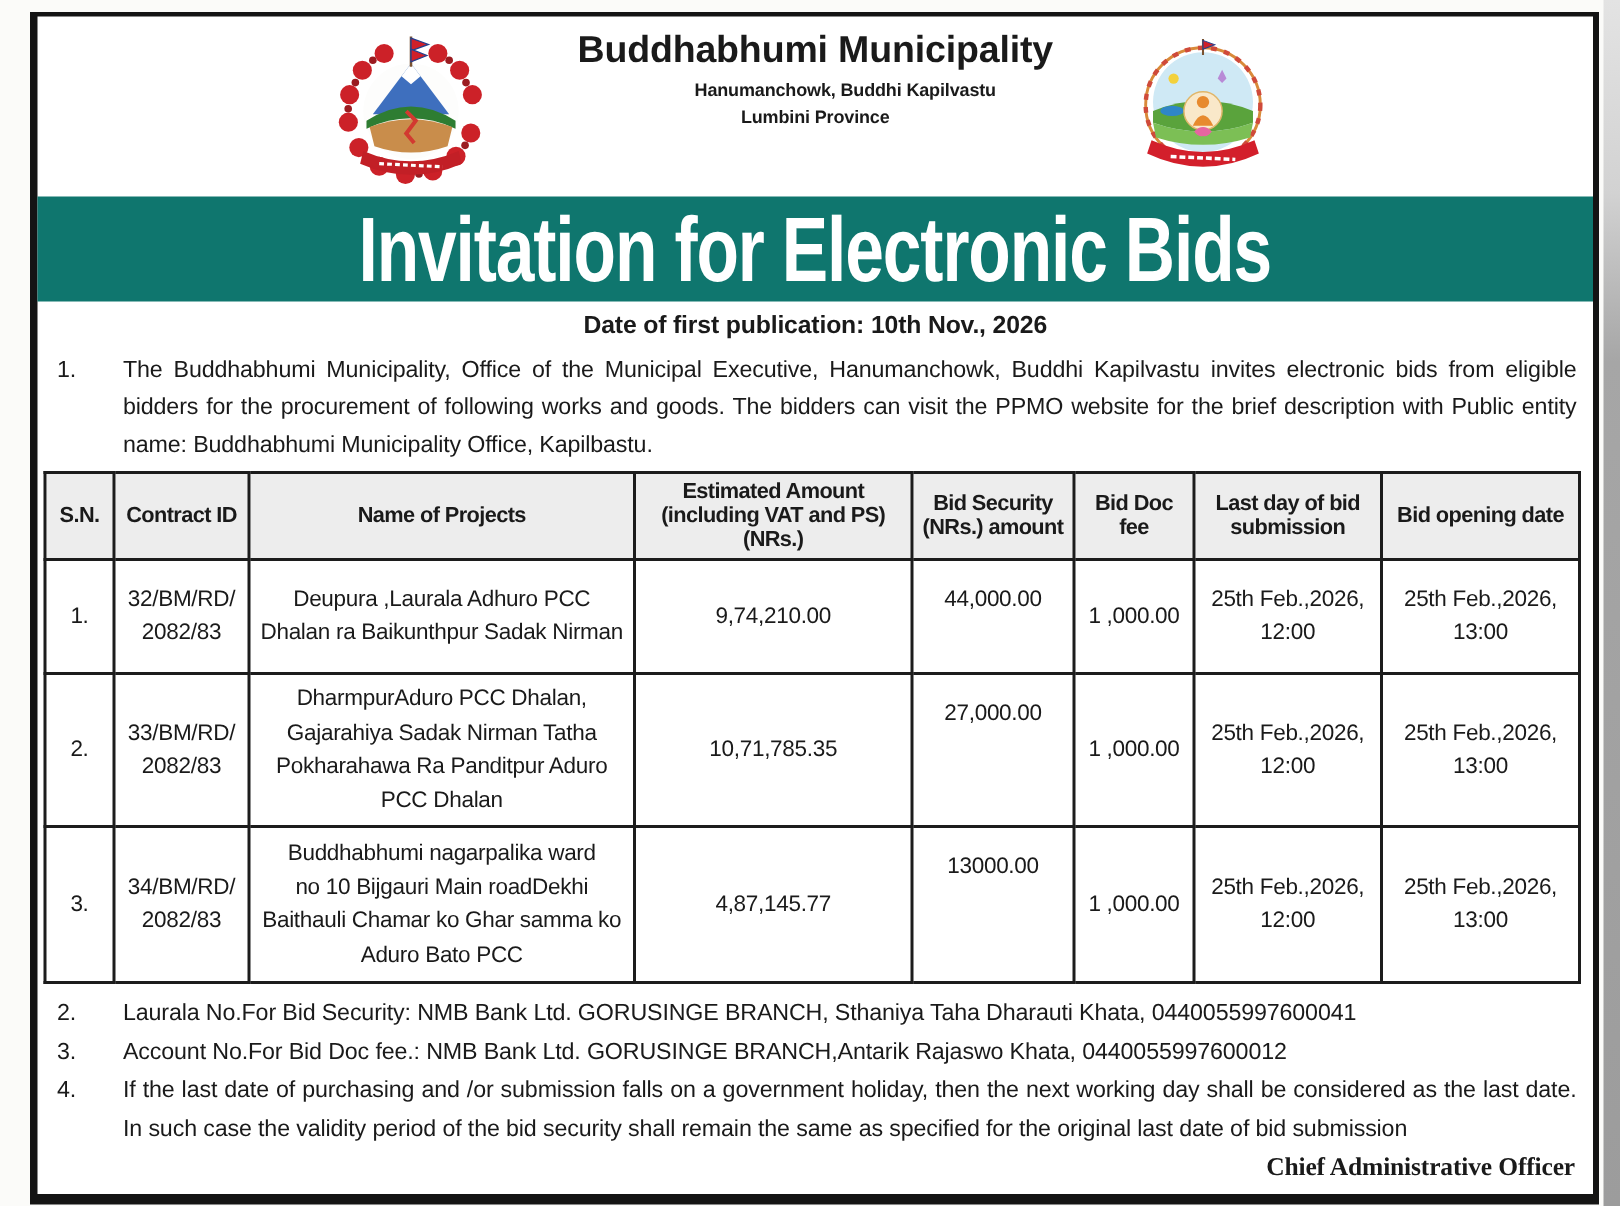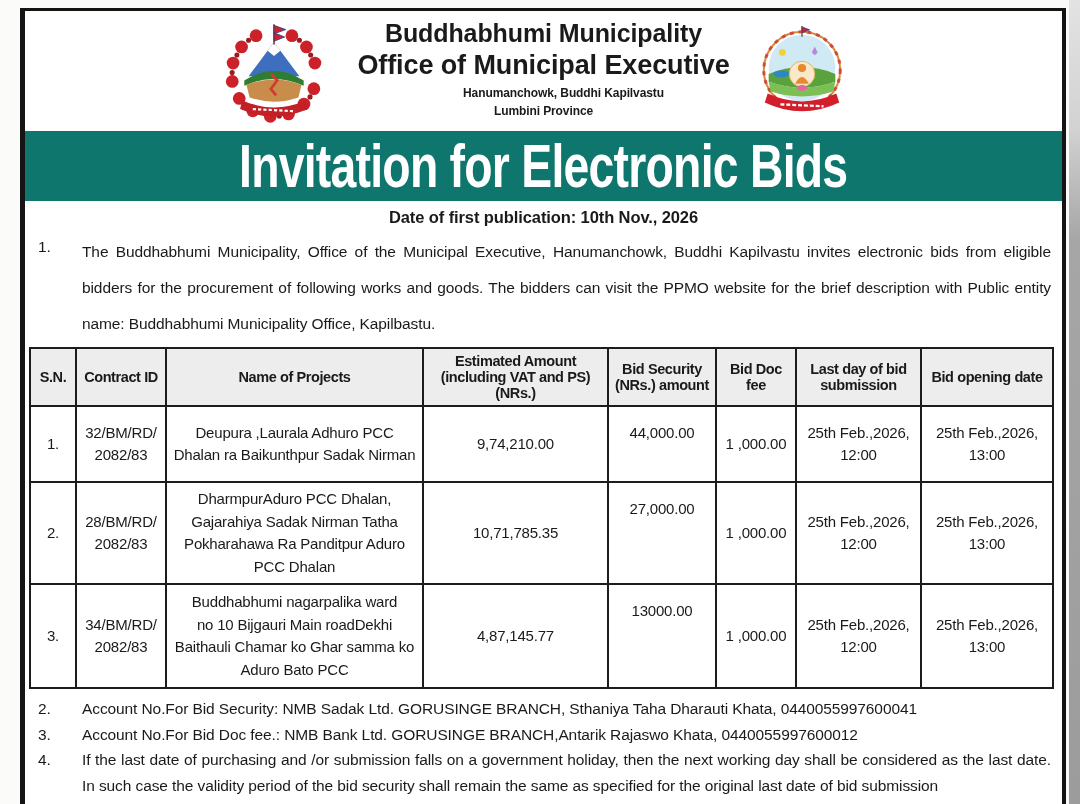--- a/index.html
+++ b/index.html
@@ -30,21 +30,21 @@
   
   .banner { height:70px; background:#0f766e; display:flex; align-items:center; justify-content:center; overflow:hidden; }
   .banner-text {
     color:#ffffff; font-weight:bold; font-size:61px; line-height:1;
     transform:scaleX(0.76); letter-spacing:-1px; white-space:nowrap;
   }
   
   .dateline { text-align:center; font-weight:bold; font-size:16.5px; margin-top:7px; }
   .numbered { display:flex; margin:7px 11px 0 13px; }
   .num   { flex:0 0 44px; font-size:15.5px; line-height:25px; }
-  .ntext { flex:1; font-size:15.5px; line-height:36px; }
+  .ntext { flex:1; font-size:15.5px; line-height:25px; }
   .just  { text-align:justify; }
   
   table.bid-table { border-collapse:collapse; table-layout:fixed; margin:5px 0 0 4px; }
   .bid-table th, .bid-table td { border:2px solid #1c1c1c; overflow:hidden; }
   .bid-table th {
     background:#ededed; font-weight:bold; font-size:14.5px; letter-spacing:-0.4px;
     text-align:center; vertical-align:middle; white-space:pre-line; padding:2px 1px; height:52px;
   }
   .bid-table td {
     font-size:15px; text-align:center; vertical-align:middle;
@@ -101,21 +101,20 @@
       <path d="M47,52 L53,58 L47,66 L52,72" stroke="#d23a30" stroke-width="2.5" fill="none"></path>
       <line x1="50" y1="5" x2="50" y2="24" stroke="#7a5230" stroke-width="1.6"></line>
       <polygon points="50,6 61,10 50,14" fill="#d0202a" stroke="#23408e" stroke-width="0.8"></polygon>
       <polygon points="50,13 60,17 50,21" fill="#d0202a" stroke="#23408e" stroke-width="0.8"></polygon>
       <path d="M20,77 Q50,90 80,77 L82,85 Q50,99 18,85 Z" fill="#c21f26"></path>
       <line x1="30" y1="85" x2="70" y2="87" stroke="#ffffff" stroke-width="2" stroke-dasharray="3,2"></line>
     </svg>
 
     <div class="titles">
       <div class="t1">Buddhabhumi Municipality</div>
-      <div class="t2">Office of Municipal Executive</div>
       <div class="t3">Hanumanchowk, Buddhi Kapilvastu</div>
       <div class="t4">Lumbini Province</div>
     </div>
 
     <svg class="logo-right" viewBox="0 0 100 100" aria-hidden="true">
       <circle cx="50" cy="48" r="39" fill="#ffffff" stroke="#d98a3a" stroke-width="2"></circle>
       <circle cx="50" cy="48" r="39" fill="none" stroke="#cf4a3a" stroke-width="3" stroke-dasharray="4,5"></circle>
       <circle cx="50" cy="46" r="34" fill="#cfe9f5"></circle>
       <path d="M16,52 Q50,38 84,52 L84,60 Q50,72 16,60 Z" fill="#5aa33c"></path>
       <path d="M16,60 Q50,72 84,60 L82,70 Q50,80 18,70 Z" fill="#7cbf55"></path>
@@ -181,21 +180,21 @@
         <td>9,74,210.00</td>
         <td class="va-top">44,000.00</td>
         <td>1 ,000.00</td>
         <td>25th Feb.,2026,
 12:00</td>
         <td>25th Feb.,2026,
 13:00</td>
       </tr>
       <tr class="r2">
         <td>2.</td>
-        <td>28/BM/RD/
+        <td>33/BM/RD/
 2082/83</td>
         <td>DharmpurAduro PCC Dhalan,
 Gajarahiya Sadak Nirman Tatha
 Pokharahawa Ra Panditpur Aduro
 PCC Dhalan</td>
         <td>10,71,785.35</td>
         <td class="va-top">27,000.00</td>
         <td>1 ,000.00</td>
         <td>25th Feb.,2026,
 12:00</td>
@@ -217,21 +216,21 @@
 12:00</td>
         <td>25th Feb.,2026,
 13:00</td>
       </tr>
     </tbody>
   </table>
 
   <div class="notes">
     <div class="note">
       <span class="num">2.</span>
-      <span class="ntext">Account No.For Bid Security: NMB Sadak Ltd. GORUSINGE BRANCH, Sthaniya Taha Dharauti Khata, 0440055997600041</span>
+      <span class="ntext">Laurala No.For Bid Security: NMB Bank Ltd. GORUSINGE BRANCH, Sthaniya Taha Dharauti Khata, 0440055997600041</span>
     </div>
     <div class="note">
       <span class="num">3.</span>
       <span class="ntext">Account No.For Bid Doc fee.: NMB Bank Ltd. GORUSINGE BRANCH,Antarik Rajaswo Khata, 0440055997600012</span>
     </div>
     <div class="note">
       <span class="num">4.</span>
       <span class="ntext just">If the last date of purchasing and /or submission falls on a government holiday, then the next working day shall be considered as the last date. In such case the validity period of the bid security shall remain the same as specified for the original last date of bid submission</span>
     </div>
   </div>

